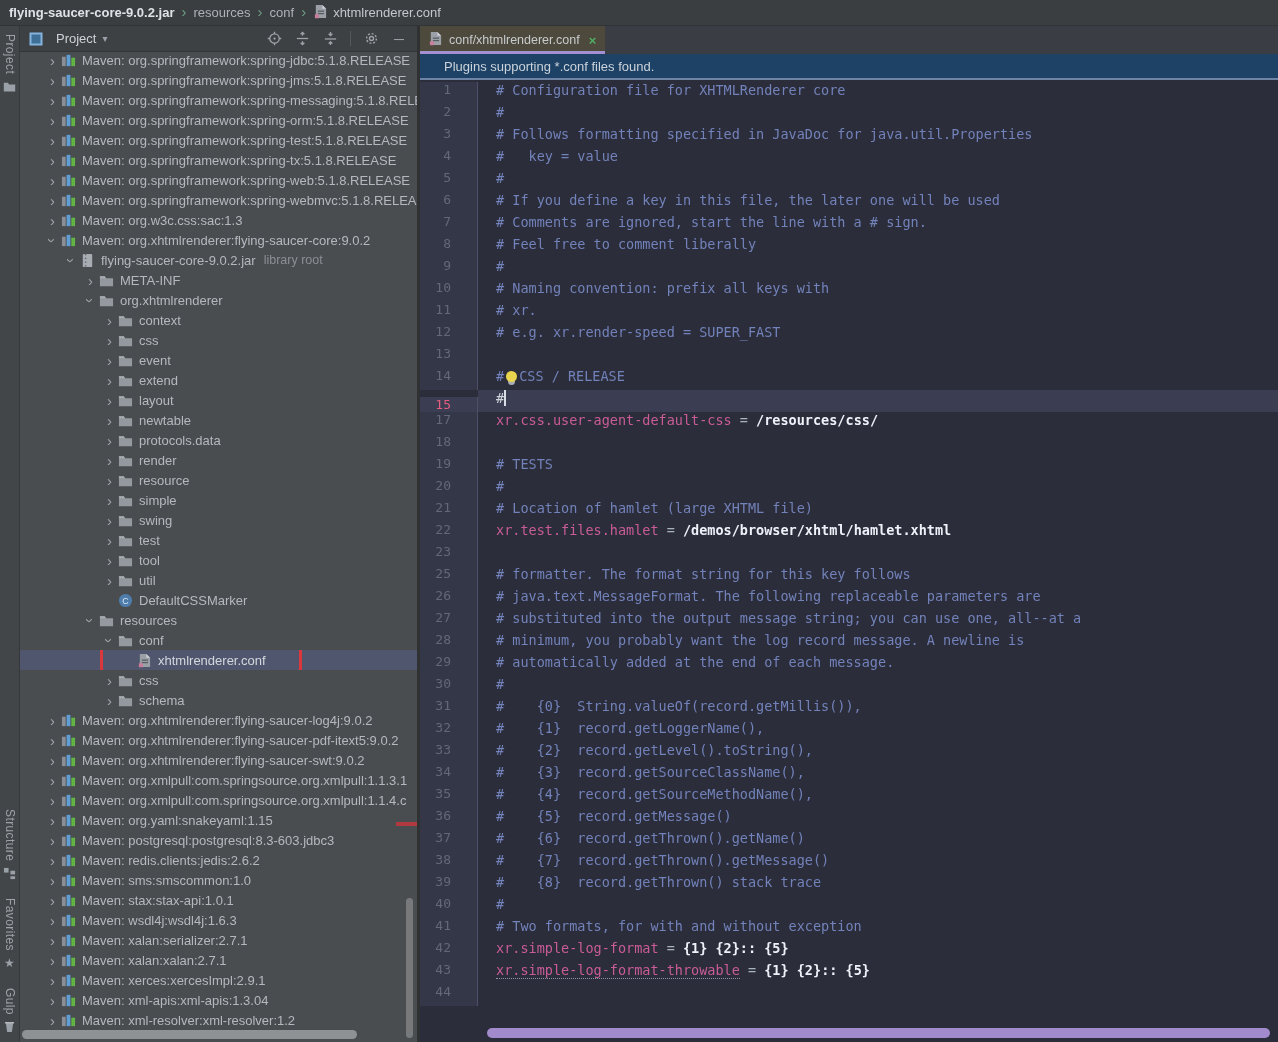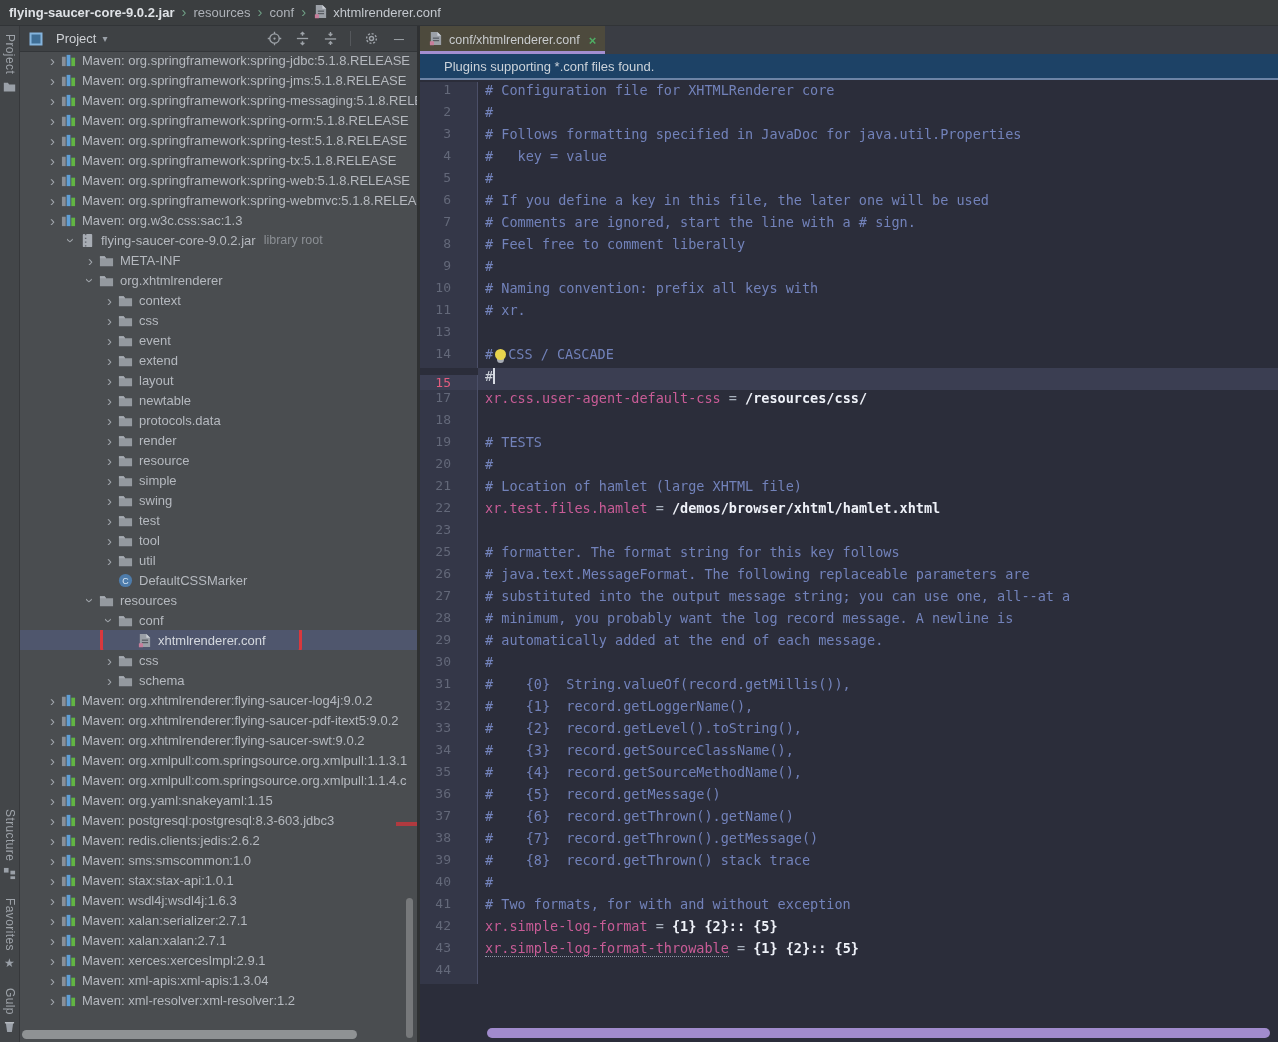--- a/index.html
+++ b/index.html
@@ -70,21 +70,21 @@
   .tab-close { color:#4fae64; font-size:13px; font-weight:bold; margin-left:3px; }
   .tab-underline { position:absolute; left:0; right:0; bottom:0; height:3px;
     background:#a48fd0; }
   .banner { height:26px; flex:none; background:#1d4266; border-bottom:2px solid #6d84a6;
     display:flex; align-items:center; padding-left:24px; font-size:13px; color:#ccd3da; }
   .code { position:relative; flex:1; overflow:hidden; background:#2b2d3a; padding-top:2px; }
   .cl { display:flex; height:22px; align-items:center; }
   .cl .num { width:58px; flex:none; height:22px; line-height:22px; text-align:right;
     padding-right:26px; background:#343748; color:#636879;
     font:13px "DejaVu Sans Mono", monospace; border-right:1px solid #4b4f68; }
-  .cl .body { flex:1; height:22px; line-height:22px; padding-left:7px;
+  .cl .body { flex:1; height:22px; line-height:22px; padding-left:18px;
     font:13.5px "DejaVu Sans Mono", monospace; white-space:pre; }
   .cl.active .num { background:#3b3e52; color:#e25d7f;margin-top:13px; }
   .cl.active .body { background:#3b3e52; }
   .tok { white-space:pre; }
   .tok.c { color:#7282ba; }
   .tok.k { color:#c95c97; }
   .tok.ku { color:#c95c97; border-bottom:1px dotted #8d93a4; }
   .tok.o { color:#a9b2bf; }
   .tok.v { color:#eef1f8; font-weight:bold; }
   .tok.w { color:#ced3db; }
@@ -287,20 +287,31 @@
         <span class="chev">›</span>
         <span class="ticon">
           <svg width="15" height="15" viewBox="0 0 16 16">
             <rect x="1" y="4" width="4" height="10" fill="#8a8f96"></rect>
             <rect x="6" y="2" width="4" height="12" fill="#5f9fd6"></rect>
             <rect x="11" y="5" width="4" height="9" fill="#62b543"></rect>
           </svg>
         </span>
         <span>Maven: org.w3c.css:sac:1.3</span>
       </div>
+      <div class="tree-row" style="padding-left: 25px;">
+        <span class="chev down">›</span>
+        <span class="ticon">
+          <svg width="15" height="15" viewBox="0 0 16 16">
+            <rect x="1" y="4" width="4" height="10" fill="#8a8f96"></rect>
+            <rect x="6" y="2" width="4" height="12" fill="#5f9fd6"></rect>
+            <rect x="11" y="5" width="4" height="9" fill="#62b543"></rect>
+          </svg>
+        </span>
+        <span>Maven: org.xhtmlrenderer:flying-saucer-core:9.0.2</span>
+      </div>
       <div class="tree-row" style="padding-left: 44px;">
         <span class="chev down">›</span>
         <span class="ticon">
           <svg width="15" height="15" viewBox="0 0 16 16">
             <rect x="3" y="1" width="10" height="14" rx="1" fill="#a8adb4"></rect>
             <path d="M6 1v2M6 5v2M6 9v2M6 13v2" stroke="#5d6168" stroke-width="1.6" stroke-dasharray="1.3 1.3"></path>
           </svg>
         </span>
         <span>flying-saucer-core-9.0.2.jar</span>
         <span class="tsuffix">library root</span>
@@ -769,26 +780,30 @@
       </div>
       <div class="cl">
         <span class="num">10</span>
         <span class="body"><span class="tok c"># Naming convention: prefix all keys with</span></span>
       </div>
       <div class="cl">
         <span class="num">11</span>
         <span class="body"><span class="tok c"># xr.</span></span>
       </div>
       <div class="cl">
+        <span class="num">12</span>
+        <span class="body"><span class="tok c"># e.g. xr.render-speed = SUPER_FAST</span></span>
+      </div>
+      <div class="cl">
         <span class="num">13</span>
         <span class="body"></span>
       </div>
       <div class="cl">
         <span class="num">14</span>
-        <span class="body"><span class="tok c">#</span><span class="bulb"></span><span class="tok c">CSS / CASCADE</span></span>
+        <span class="body"><span class="tok c">#</span><span class="bulb"></span><span class="tok c">CSS / RELEASE</span></span>
       </div>
       <div class="cl active">
         <span class="num">15</span>
         <span class="body"><span class="tok w">#</span><span class="caret"></span></span>
       </div>
       <div class="cl">
         <span class="num">17</span>
         <span class="body"><span class="tok k">xr.css.user-agent-default-css</span><span class="tok o"> = </span><span class="tok v">/resources/css/</span></span>
       </div>
       <div class="cl">

